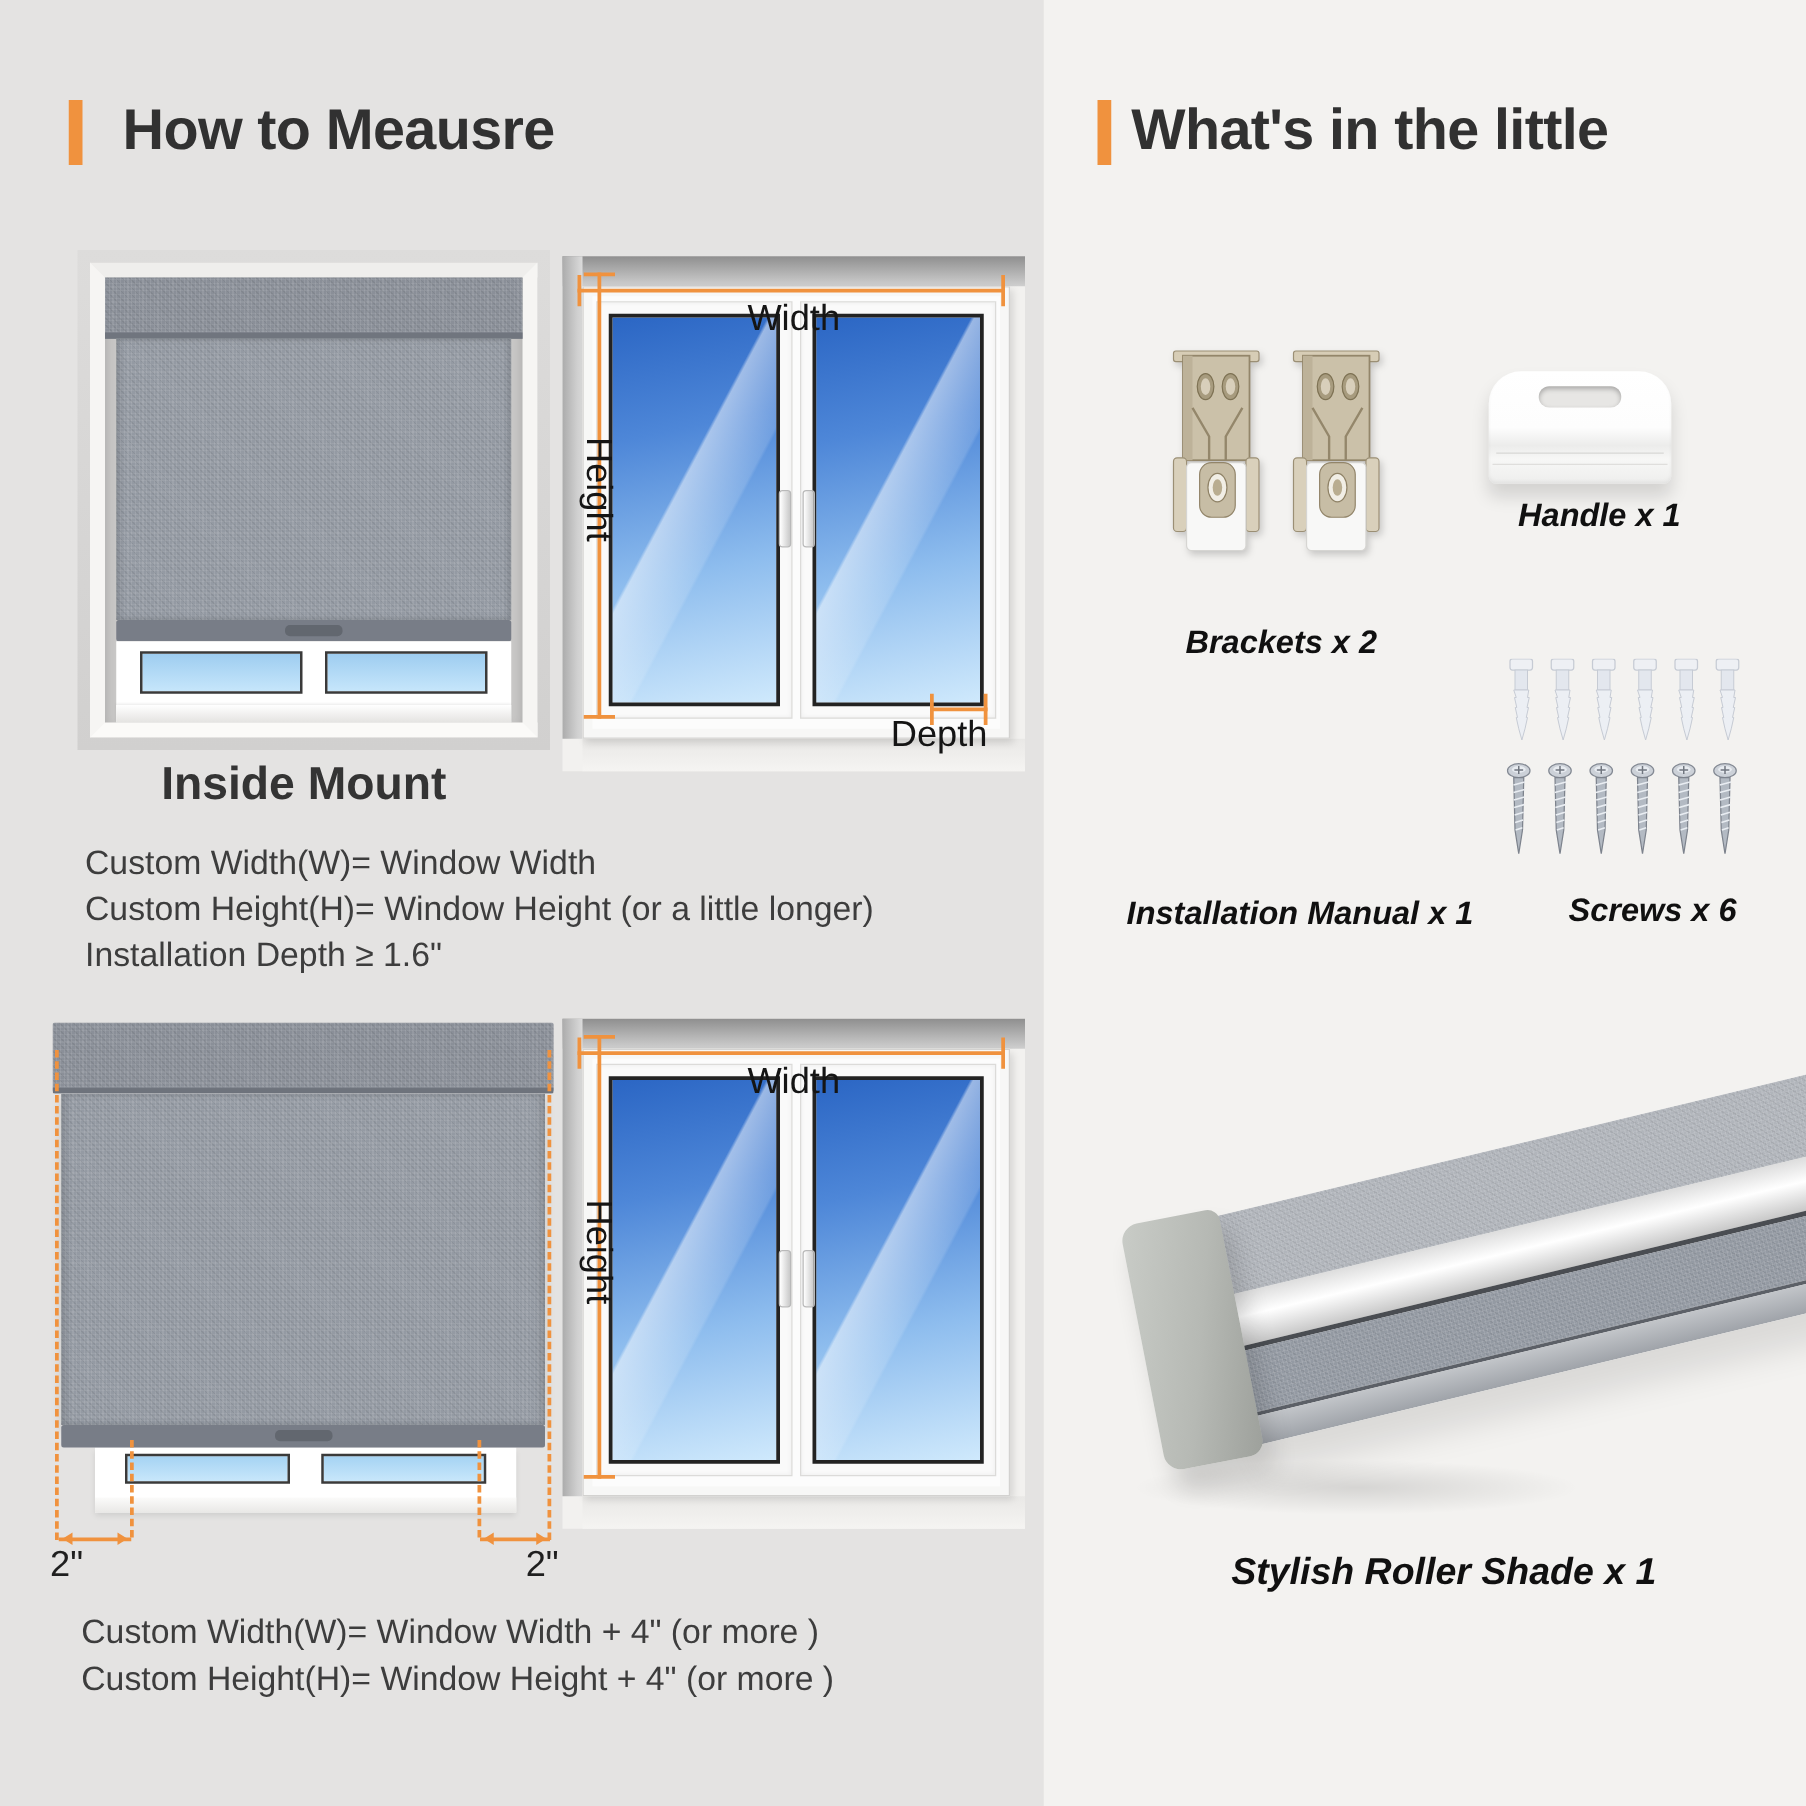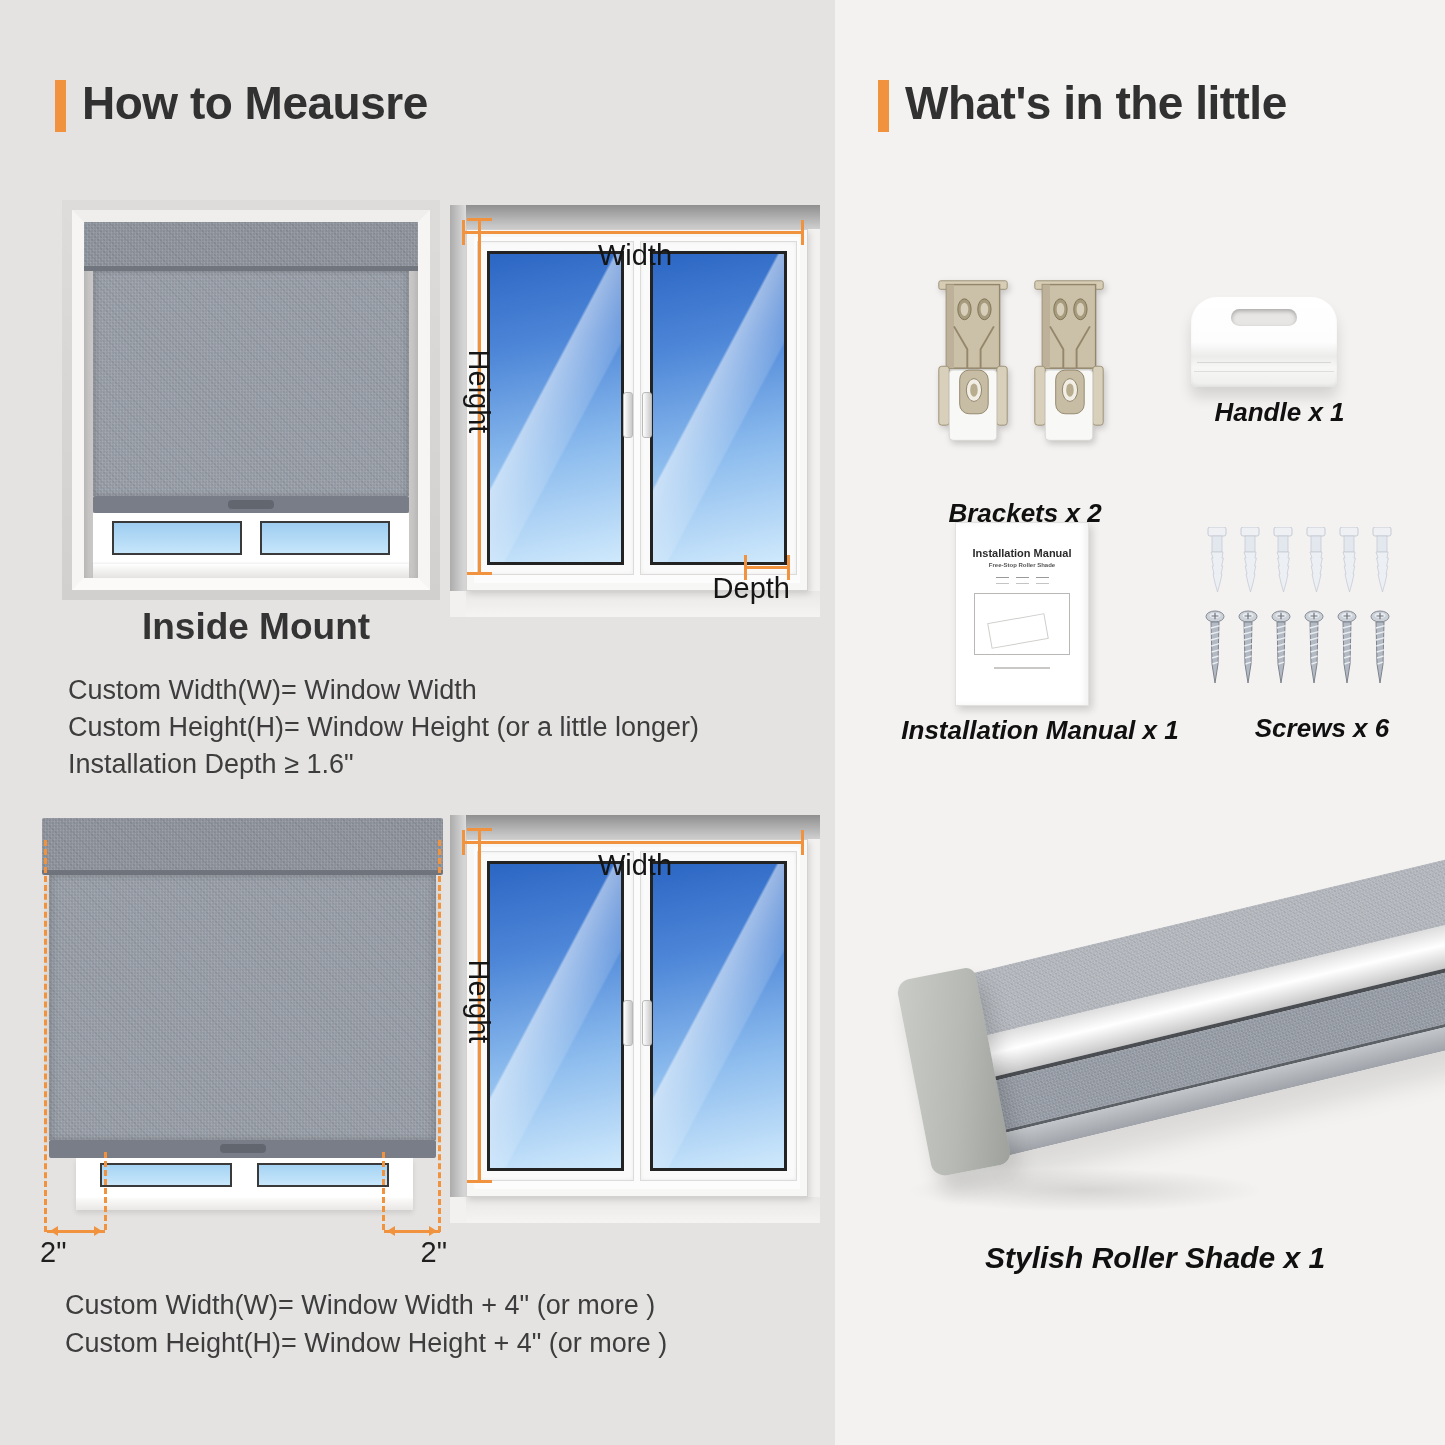--- a/index.html
+++ b/index.html
@@ -146,21 +146,21 @@
     background:linear-gradient(105deg,#c9ccc7 0%,#b6b9b4 55%,#9da09b 100%);
     transform:rotate(2.5deg);box-shadow:6px 16px 20px rgba(0,0,0,.16);z-index:2;}
   .shade-label{font-size:30px;}
 </style>
 </head>
 <body>
 
 <div class="panel panel-left">
 
   <div class="title-bar" style="left:55px;top:80px;"></div>
-  <div class="section-title" style="left:82px;top:76px;">How to Meausre</div>
+  <div class="section-title" style="left:98px;top:76px;">How to Meausre</div>
 
   <div class="illus-inside">
     <div class="ii-frame">
       <div class="ii-cassette fabric-dark"></div>
       <div class="ii-sheet fabric"></div>
       <div class="ii-bottombar">
         <div class="pull-tab"></div>
       </div>
       <div class="ii-window">
         <div class="ii-pane ii-pane-l"></div>
@@ -185,21 +185,21 @@
       <div class="wd-handle wd-handle-r"></div>
     </div>
     <div class="m-line m-h" style="left:12px;right:16px;top:26px;"></div>
     <div class="wd-label wd-label-width">Width</div>
     <div class="m-line m-v" style="left:28px;top:13px;height:357px;"></div>
     <div class="wd-label wd-label-height">Height</div>
     <div class="m-line m-h" style="right:30px;width:46px;top:361px;"></div>
     <div class="wd-label wd-label-depth">Depth</div>
   </div>
 
-  <div class="mount-heading" style="left:67px;top:606px;width:378px;text-align:center;">Inside Mount</div>
+  <div class="mount-heading" style="left:54px;top:606px;width:378px;text-align:center;">Inside Mount</div>
 
   <div class="notes" style="left:68px;top:672px;">
     <div>Custom Width(W)= Window Width</div>
     <div>Custom Height(H)= Window Height (or a little longer)</div>
     <div>Installation Depth ≥ 1.6"</div>
   </div>
 
   <div class="illus-outside">
     <div class="oi-window">
       <div class="oi-pane oi-pane-l"></div>
@@ -292,31 +292,20 @@
   <div class="item-label" style="left:100px;top:462px;width:180px;margin-top:36px;">Brackets x 2</div>
 
   <div class="handle">
     <div class="handle-body"></div>
     <div class="handle-slot"></div>
     <div class="handle-ridge1"></div>
     <div class="handle-ridge2"></div>
   </div>
   <div class="item-label" style="left:362px;top:397px;width:165px;">Handle x 1</div>
 
-  <div class="manual">
-    <div class="manual-title">Installation Manual</div>
-    <div class="manual-sub">Free-Stop Roller Shade</div>
-    <div class="manual-ticks">
-        <span></span>
-        <span></span>
-        <span></span>
-      </div>
-    <div class="manual-fig"></div>
-    <div class="manual-foot"></div>
-  </div>
   <div class="item-label" style="left:50px;top:715px;width:310px;">Installation Manual x 1</div>
 
   <svg class="anchors-svg" width="190" height="76" viewBox="0 0 190 76">
     <defs>
       <g id="anchor">
         <rect x="3" y="0" width="18" height="9" rx="2" fill="#eef0f4" stroke="#c6cbd4"></rect>
         <rect x="7" y="9" width="10" height="16" fill="#e3e7ee" stroke="#c6cbd4" stroke-width="0.8"></rect>
         <path d="M6 25 h12 l-1 6 h1.4 l-1.8 8 h1.2 l-1.8 8 h1 l-2 9 l-2.5 9 l-2.5-9 l-2-9 h1 l-1.8-8 h1.2 l-1.8-8 h1.4 z" fill="#eceff4" stroke="#c6cbd4" stroke-width="0.8"></path>
       </g>
     </defs>

